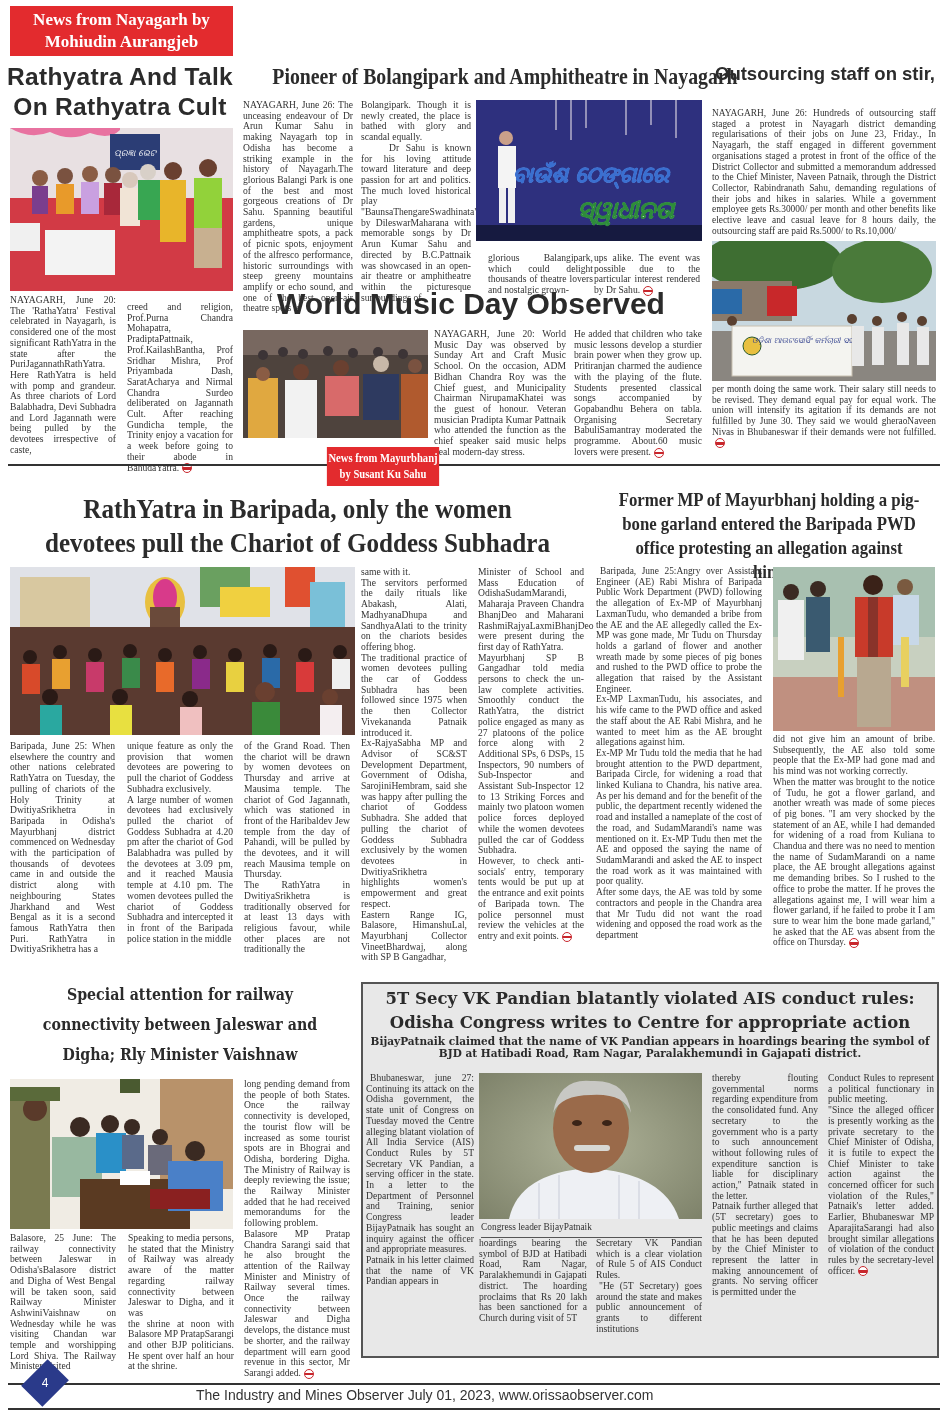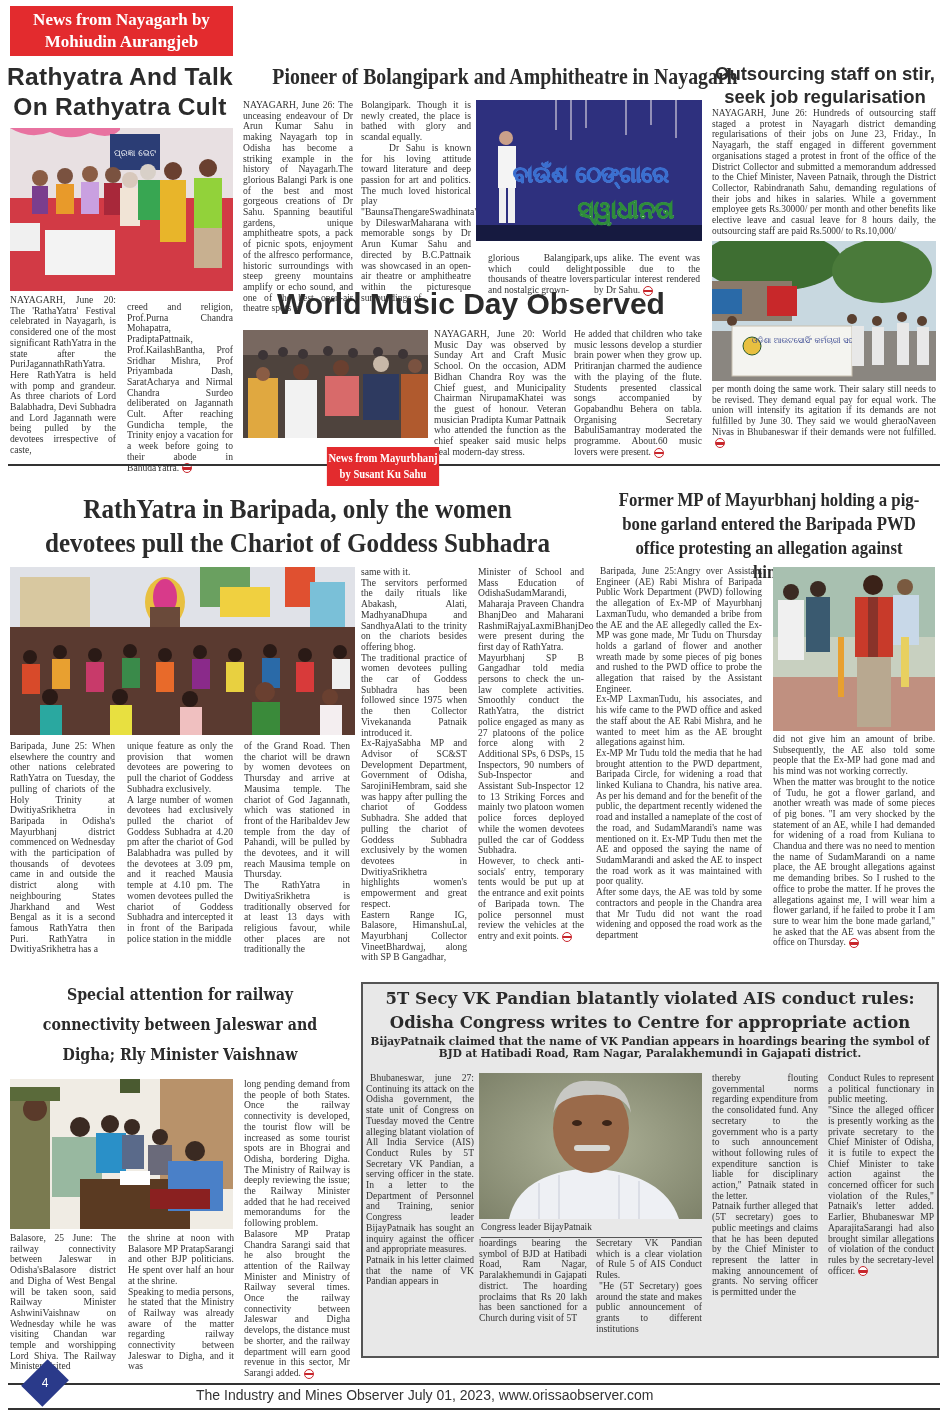--- a/index.html
+++ b/index.html
@@ -4,21 +4,21 @@
 <style>
   * { box-sizing: border-box; margin: 0; padding: 0; }
   body { width: 945px; height: 1415px; background: #fff; position: relative; overflow: hidden; font-family: "Liberation Serif", serif; color: #222; }
   .abs { position: absolute; }
   .col { position: absolute; font-size: 9.6px; line-height: 10.7px; text-align: justify; color: #333; }
   .col p { margin: 0; }
   .badge { background: #e32b2e; color: #fff; font-family: "Liberation Serif", serif; font-weight: bold; text-align: center; }
   .hl { font-family: Liberation Sans, sans-serif; font-weight: bold; color: #2b2b2b; text-align: center; }
   .hl-cond { font-family: "Liberation Serif", serif; font-weight: bold; color: #2b2b2b; text-align: center; transform-origin: center; }
   .hl-slab { font-family: "DejaVu Serif", serif; font-weight: bold; color: #2b2b2b; text-align: center; }
-  .photo { position: absolute; overflow: hidden; }
+  .photo { position: absolute; overflow: hidden; font-style: italic; }
   .end-mark { display: inline-block; width: 10px; height: 10px; border-radius: 50%; background: #fff; border: 1.5px solid #c8262c; vertical-align: middle; position: relative; margin-left: 3px; }
   .end-mark::after { content: ""; position: absolute; left: 0; right: 0; top: 3px; height: 2.5px; background: #c8262c; }
   .rule { position: absolute; background: #333; }
 </style>
 </head>
 <body>
 
 <div class="abs badge" style="left:10px; top:6px; width:223px; height:50px; font-size:17px; line-height:22px; padding-top:3px;">
   <div>News from Nayagarh by</div>
   <div>Mohiudin Aurangjeb</div>
@@ -132,21 +132,20 @@
 </div>
 <div class="col" style="left:434px; top:329px; width:132px;">
   <p>NAYAGARH, June 20: World Music Day was observed by Sunday Art and Craft Music School. On the occasion, ADM Bidhan Chandra Roy was the Chief guest, and Municipality Chairman NirupamaKhatei was the guest of honour. Veteran musician Pradipta Kumar Pattnaik who attended the function as the chief speaker said music helps heal modern-day stress.</p>
 </div>
 <div class="col" style="left:574px; top:329px; width:128px;">
   <p><span>He added that children who take music lessons develop a sturdier brain power when they grow up. Pritiranjan charmed the audience with the playing of the flute. Students presented classical songs accompanied by Gopabandhu Behera on tabla. Organising Secretary BabuliSamantray moderated the programme. About.60 music lovers were present.</span><span class="end-mark"></span></p>
 </div>
 
 <div class="abs hl" style="left:708px; top:62px; width:234px; font-size:18.5px; line-height:23px;">
   <div>Outsourcing staff on stir,</div>
-  <div>seek job regularisation</div>
 </div>
 <div class="col" style="left:712px; top:108px; width:224px; font-size:9.4px;">
   <p>NAYAGARH, June 26: Hundreds of outsourcing staff staged a protest in Nayagarh district demanding regularisations of their jobs on June 23, Friday., In Nayagarh, the staff engaged in different government organisations staged a protest in front of the office of the District Collector and submitted a memorandum addressed to the Chief Minister, Naveen Patnaik, through the District Collector, Rabindranath Sahu, demanding regulations of their jobs and hikes in salaries. While a government employee gets Rs.30000/ per month and other benefits like elective leave and casual leave for 8 hours daily, the outsourcing staff are paid Rs.5000/ to Rs.10,000/</p>
 </div>
 <div class="photo" style="left:712px; top:241px; width:224px; height:140px; background:#7aa86a;">
   <svg width="224" height="140" viewBox="0 0 224 140">
     <rect width="224" height="140" fill="#c8d8e0"></rect>
     <ellipse cx="60" cy="20" rx="70" ry="30" fill="#3e6e32"></ellipse>
     <ellipse cx="170" cy="30" rx="50" ry="32" fill="#4a7a3a"></ellipse>
     <rect x="0" y="40" width="80" height="40" fill="#8a7a6a"></rect>
@@ -315,22 +314,22 @@
     <rect x="110" y="92" width="30" height="14" fill="#ffffff"></rect>
     <circle cx="185" cy="72" r="10" fill="#3a2a22"></circle>
       <rect x="158" y="82" width="55" height="50" fill="#4a80c8"></rect>
     <rect x="140" y="110" width="60" height="20" fill="#8a2020"></rect>
   </svg>
 </div>
 <div class="col" style="left:10px; top:1233px; width:106px;">
   <p>Balasore, 25 June: The railway connectivity between Jaleswar in Odisha'sBalasore district and Digha of West Bengal will be taken soon, said Railway Minister AshwiniVaishnaw on Wednesday while he was visiting Chandan war temple and worshipping Lord Shiva. The Railway Minister visited</p>
 </div>
 <div class="col" style="left:128px; top:1233px; width:106px;">
+  <p>Speaking to media persons, he stated that the Ministry of Railway was already aware of the matter regarding railway connectivity between Jaleswar to Digha, and it was</p>
   <p>the shrine at noon with Balasore MP PratapSarangi and other BJP politicians. He spent over half an hour at the shrine.</p>
-  <p>Speaking to media persons, he stated that the Ministry of Railway was already aware of the matter regarding railway connectivity between Jaleswar to Digha, and it was</p>
 </div>
 <div class="col" style="left:244px; top:1079px; width:106px;">
   <p>long pending demand from the people of both States. Once the railway connectivity is developed, the tourist flow will be increased as some tourist spots are in Bhograi and Odisha, bordering Digha. The Ministry of Railway is deeply reviewing the issue; the Railway Minister added that he had received memorandums for the following problem.</p>
   <p><span>Balasore MP Pratap Chandra Sarangi said that he also brought the attention of the Railway Minister and Ministry of Railway several times. Once the railway connectivity between Jaleswar and Digha develops, the distance must be shorter, and the railway department will earn good revenue in this sector, Mr Sarangi added.</span><span class="end-mark"></span></p>
 </div>
 
 <div class="abs" style="left:361px; top:982px; width:578px; height:376px; background:#e8e8e8; border:2px solid #555;"></div>
 <div class="abs hl-slab" style="left:364px; top:986px; width:572px; font-size:17px; line-height:24px; transform:scaleX(0.97); transform-origin:center;">
   <div>5T Secy VK Pandian blatantly violated AIS conduct rules:</div>
   <div>Odisha Congress writes to Centre for appropriate action</div>

